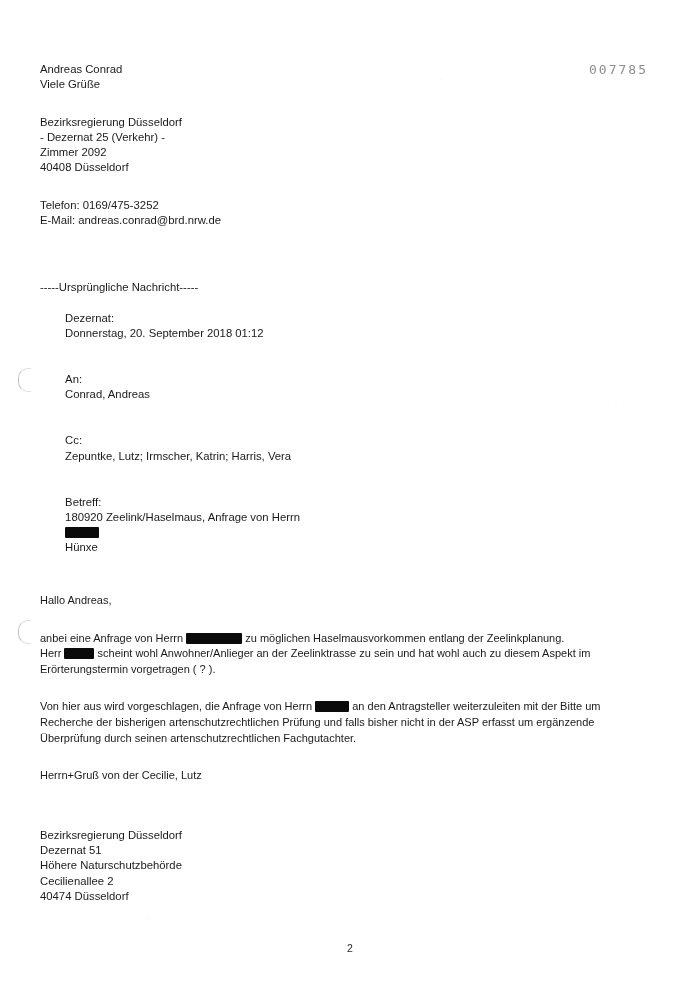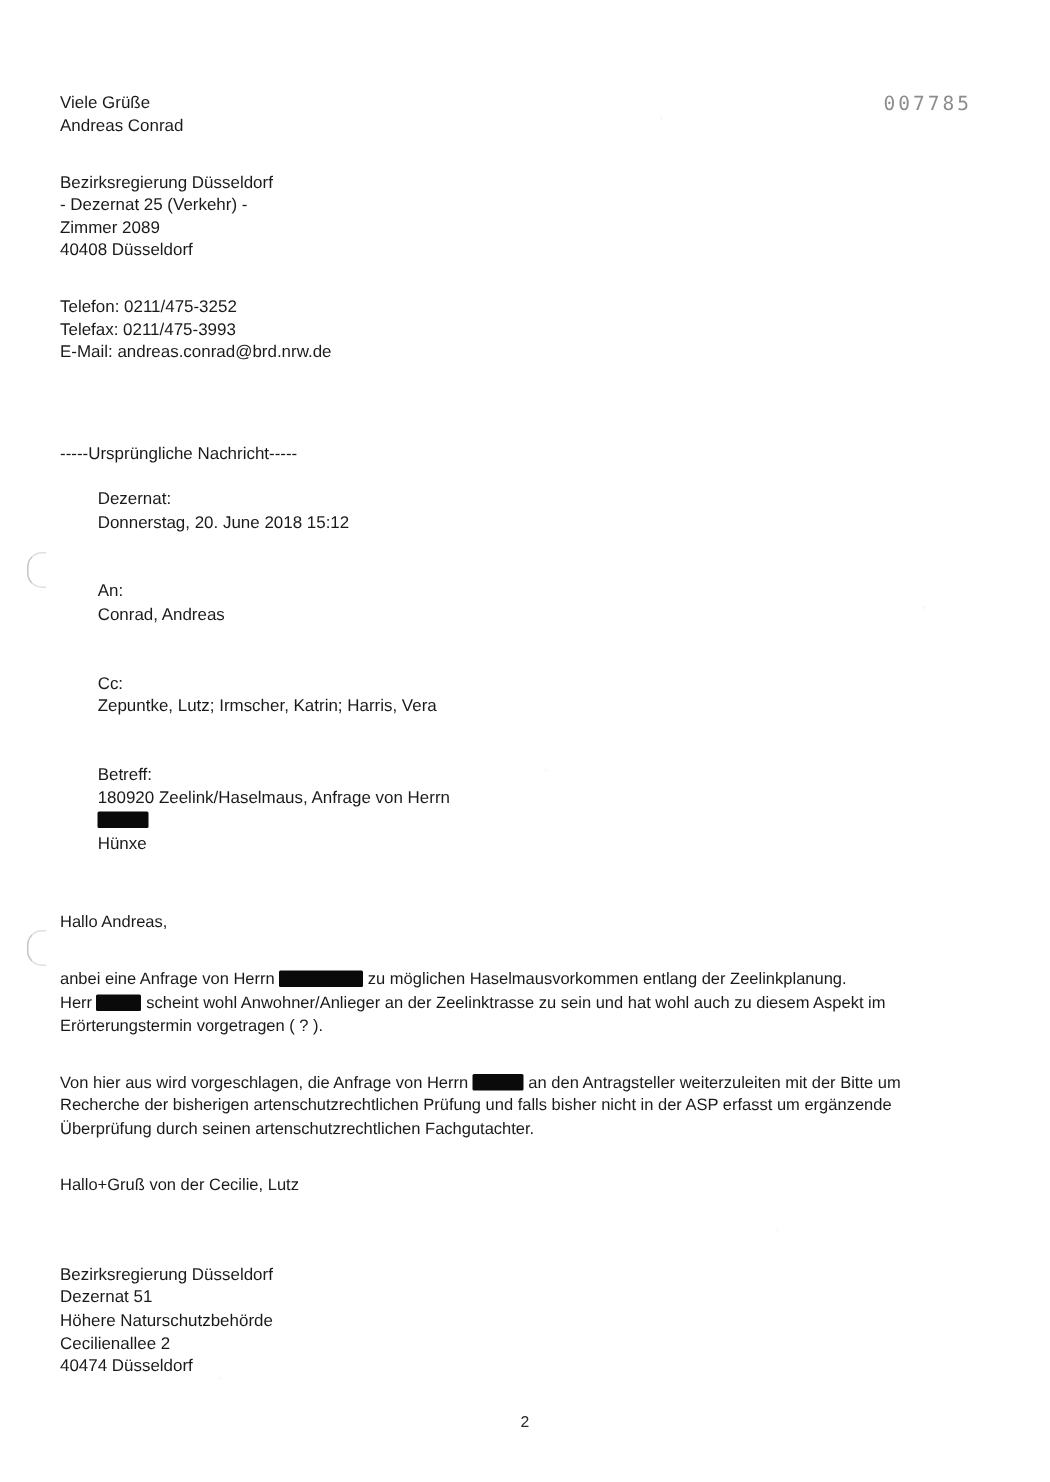--- a/index.html
+++ b/index.html
@@ -103,48 +103,47 @@
 <div class="page">
 
   <div class="stamp">007785</div>
 
   <div class="punch punch-1"></div>
   <div class="punch punch-2"></div>
 
   <div class="doc">
 
     <div class="block">
+      <div class="ln">Andreas Conrad</div>
       <div class="ln">Viele Grüße</div>
-      <div class="ln">Andreas Conrad</div>
     </div>
 
     <div class="gap-m"></div>
 
     <div class="block">
       <div class="ln">Bezirksregierung Düsseldorf</div>
       <div class="ln">- Dezernat 25 (Verkehr) -</div>
-      <div class="ln">Zimmer 2089</div>
+      <div class="ln">Zimmer 2092</div>
       <div class="ln">40408 Düsseldorf</div>
     </div>
 
     <div class="gap-m"></div>
 
     <div class="block">
-      <div class="ln">Telefon: 0211/475-3252</div>
-      <div class="ln">Telefax: 0211/475-3993</div>
+      <div class="ln">Telefon: 0169/475-3252</div>
       <div class="ln">E-Mail: andreas.conrad@brd.nrw.de</div>
     </div>
 
     <div class="gap-xxl"></div>
 
     <div class="block">
       <div class="ln">-----Ursprüngliche Nachricht-----</div>
       <div class="ln">
         <span>Dezernat:</span>
-        <span>Donnerstag, 20. June 2018 15:12</span>
+        <span>Donnerstag, 20. September 2018 01:12</span>
       </div>
       <div class="ln">
         <span>An:</span>
         <span>Conrad, Andreas</span>
       </div>
       <div class="ln">
         <span>Cc:</span>
         <span>Zepuntke, Lutz; Irmscher, Katrin; Harris, Vera</span>
       </div>
       <div class="ln">
@@ -173,21 +172,21 @@
     <div class="gap-m"></div>
 
     <div class="para">
       <span>Von hier aus wird vorgeschlagen, die Anfrage von Herrn</span>
       <span class="redact r-md"></span>
       <span>an den Antragsteller weiterzuleiten mit der Bitte um Recherche der bisherigen artenschutzrechtlichen Prüfung und falls bisher nicht in der ASP erfasst um ergänzende Überprüfung durch seinen artenschutzrechtlichen Fachgutachter.</span>
     </div>
 
     <div class="gap-m"></div>
 
-    <div class="para">Hallo+Gruß von der Cecilie, Lutz</div>
+    <div class="para">Herrn+Gruß von der Cecilie, Lutz</div>
 
     <div class="gap-xl"></div>
 
     <div class="block">
       <div class="ln">Bezirksregierung Düsseldorf</div>
       <div class="ln">Dezernat 51</div>
       <div class="ln">Höhere Naturschutzbehörde</div>
       <div class="ln">Cecilienallee 2</div>
       <div class="ln">40474 Düsseldorf</div>
 

